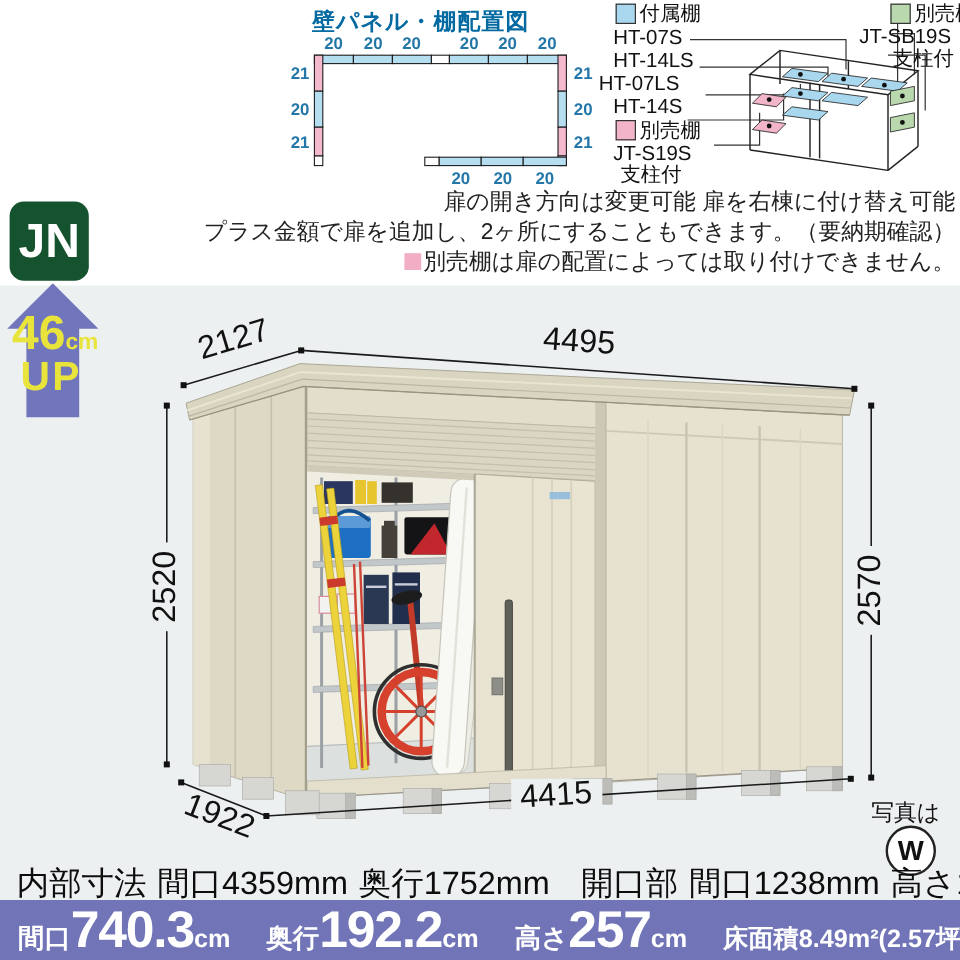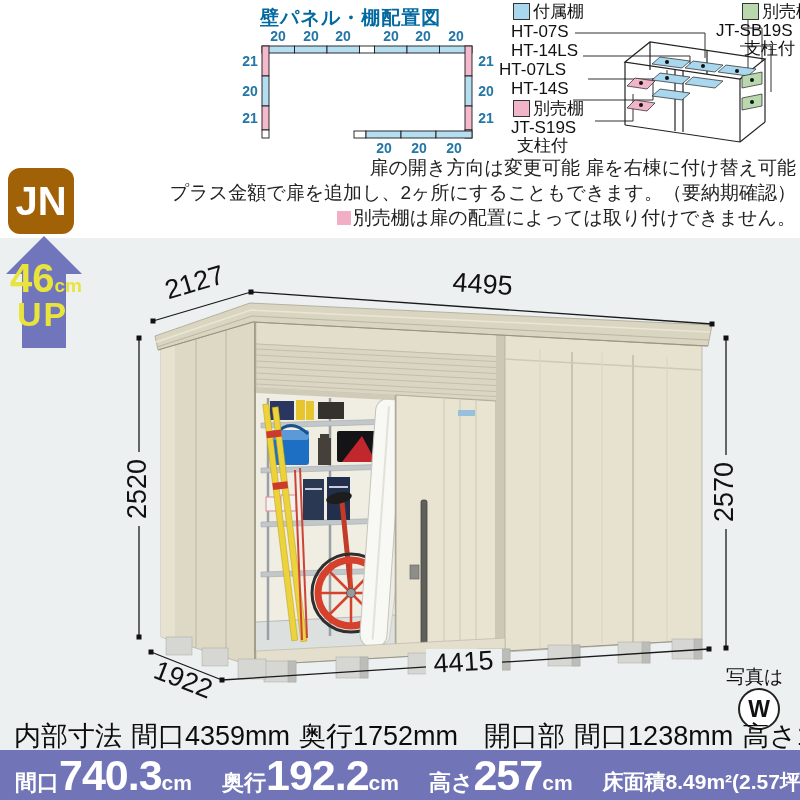--- a/index.html
+++ b/index.html
@@ -12,21 +12,21 @@
   .num{fill:#2376a8;font-size:14px;font-weight:bold;}
   
   .legend{font-size:17px;color:#111;line-height:19px;}
   .leg-row{display:flex;align-items:center;gap:3px;}
   .swatch{width:15px;height:15px;border:1px solid #333;display:inline-block;flex:0 0 auto;}
   .leg-item{position:absolute;white-space:nowrap;}
   
   .note{position:absolute;right:4px;white-space:nowrap;font-size:19px;color:#222;}
   .pink-sq{display:inline-block;width:14px;height:14px;background:#f2aec4;margin-right:2px;vertical-align:-1px;}
   
-  .jn-badge{left:8px;top:168px;width:66px;height:66px;background:#a16207;border-radius:12px;color:#fff;
+  .jn-badge{left:8px;top:168px;width:66px;height:66px;background:#14532d;border-radius:12px;color:#fff;
             font-weight:bold;font-size:40px;display:flex;align-items:center;justify-content:center;}
   .up-text{color:#e9e43c;font-weight:bold;white-space:nowrap;}
   .t46{left:10px;top:258px;font-size:40px;line-height:40px;}
   .t46 .unit{font-size:19px;}
   .tup{left:17px;top:296px;font-size:34px;line-height:36px;letter-spacing:2px;}
   
   .photo-note{left:726px;top:664px;font-size:19px;color:#111;}
   .w-circle{left:738px;top:688px;width:38px;height:38px;border:2px solid #222;border-radius:50%;background:#fff;
             display:flex;align-items:center;justify-content:center;font-size:23px;font-weight:bold;color:#111;}
   

